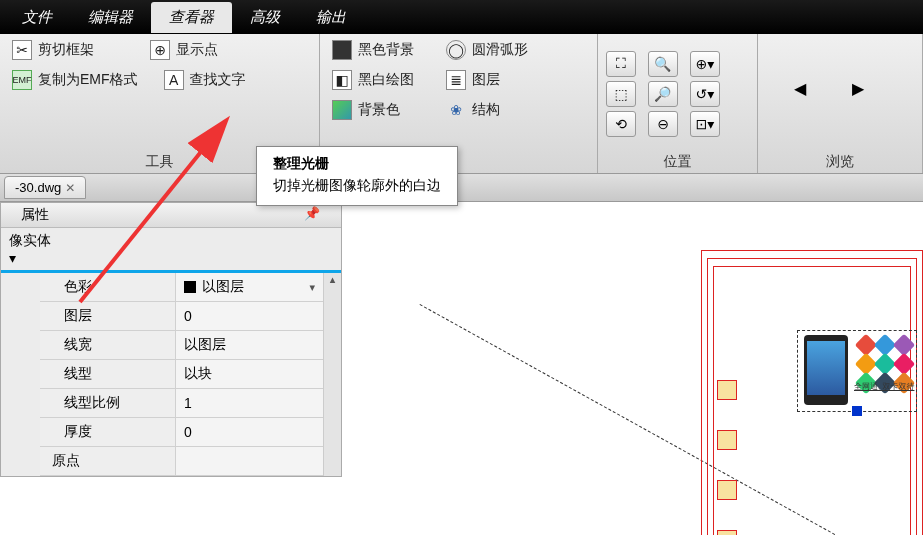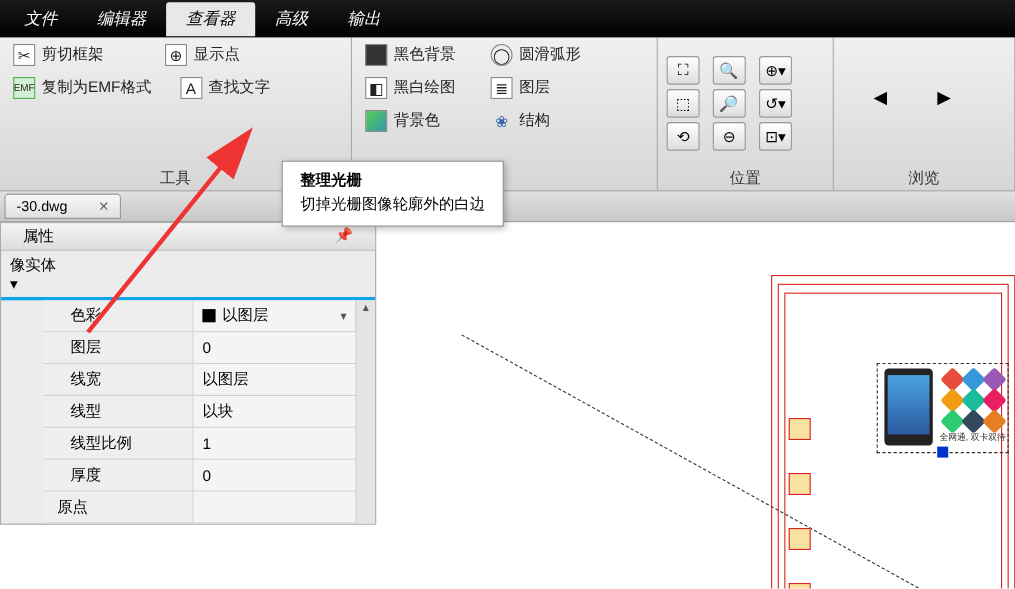--- a/index.html
+++ b/index.html
@@ -16,21 +16,21 @@
 .ribbon-group-label { text-align: center; font-size: 14px; color: #333; padding-top: 4px; }
 .ribbon-item { display: flex; align-items: center; gap: 6px; font-size: 14px; color: #222; cursor: pointer; padding: 2px 4px; white-space: nowrap; }
 .ribbon-item.disabled { color: #999; }
 .ribbon-icon { width: 20px; height: 20px; display: inline-flex; align-items: center; justify-content: center; font-size: 14px; border: 1px solid #888; background: #fff; }
 .ribbon-icon.emf { background: #d4f0d4; font-size: 9px; border-color: #5a5; }
 .ribbon-icon.bmp { background: #d4e8ff; font-size: 9px; border-color: #58a; }
 .ribbon-btn-grid { display: grid; grid-template-columns: repeat(3, 34px); gap: 4px 8px; }
 .ribbon-btn-grid .sbtn { width: 30px; height: 26px; border: 1px solid #999; background: linear-gradient(#fff,#ddd); border-radius: 3px; display: flex; align-items: center; justify-content: center; font-size: 14px; cursor: pointer; }
 
 .doc-tab-bar { background: linear-gradient(#e0e0e0,#c8c8c8); height: 28px; display: flex; align-items: center; padding-left: 4px; border-bottom: 1px solid #999; position: relative; z-index: 5; }
-.doc-tab { background: linear-gradient(#f8f8f8,#e0e0e0); border: 1px solid #999; border-radius: 4px 4px 0 0; padding: 3px 10px; font-size: 13px; display: flex; align-items: center; gap: 28px; }
+.doc-tab { background: linear-gradient(#f8f8f8,#e0e0e0); border: 1px solid #999; border-radius: 4px 4px 0 0; padding: 3px 10px; font-size: 13px; display: flex; align-items: center; gap: 4px; }
 .doc-tab .x { color: #666; cursor: pointer; font-size: 12px; }
 
 .props-panel { position: absolute; left: 0; top: 202px; width: 342px; background: #ececec; border: 1px solid #aaa; z-index: 4; }
 .props-title { background: linear-gradient(#f4f4f4,#dcdcdc); padding: 3px 20px; font-size: 14px; display: flex; justify-content: space-between; border-bottom: 1px solid #bbb; }
 .pin { font-size: 13px; color: #555; cursor: pointer; }
 .props-type { padding: 4px 8px; font-size: 14px; border-bottom: 3px solid #0ea5e9; display: flex; justify-content: space-between; flex-direction: column; }
 .props-grid { display: grid; grid-template-columns: 175px 1fr 18px; }
 .prow-label { padding: 5px 12px; font-size: 14px; border-bottom: 1px solid #d0d0d0; border-right: 1px solid #d0d0d0; background: #eee; margin-left: 39px; }
 .prow-label.indent { padding-left: 24px; }
 .prow-val { padding: 5px 8px; font-size: 14px; border-bottom: 1px solid #d0d0d0; background: #f4f4f4; display: flex; align-items: center; gap: 6px; }
@@ -40,21 +40,21 @@
 
 .canvas { position: absolute; left: 0; top: 174px; right: 0; bottom: 0; background: #fff; z-index: 1; }
 .red-rects { position: absolute; right: 0; top: 76px; }
 .rr { position: absolute; border: 1px solid #d22; }
 .yellow-sq { position: absolute; width: 20px; height: 20px; background: #f8e2a0; border: 1px solid #d22; }
 .sel-rect { position: absolute; border: 1px dashed #333; right: 6px; top: 156px; width: 120px; height: 82px; }
 .sel-rect .phone { position: absolute; left: 6px; top: 4px; width: 44px; height: 70px; background: #222; border-radius: 4px; }
 .sel-rect .phone::after { content: ""; position: absolute; left: 3px; top: 6px; right: 3px; bottom: 10px; background: linear-gradient(#4aa3df,#2c5aa0); }
 .sel-rect .icons { position: absolute; right: 4px; top: 6px; display: grid; grid-template-columns: repeat(3, 16px); gap: 3px; }
 .sel-rect .icons span { width: 16px; height: 16px; border-radius: 3px; transform: rotate(45deg); }
-.sel-rect .cap { position: absolute; left: 56px; bottom: 8px; font-size: 8px; color: #333; }
+.sel-rect .cap { position: absolute; left: 56px; bottom: 19px; font-size: 8px; color: #333; text-decoration: underline; }
 .blue-handle { position: absolute; width: 10px; height: 10px; background: #0033cc; bottom: -5px; left: 54px; }
 .diag { position: absolute; border-top: 1px dashed #333; width: 560px; transform: rotate(29deg); transform-origin: left top; left: 420px; top: 130px; }
 
 .tooltip { position: absolute; left: 256px; top: 146px; background: #fff; border: 1px solid #888; padding: 8px 16px 10px 16px; font-size: 14px; box-shadow: 2px 2px 6px rgba(0,0,0,.25); z-index: 20; }
 .tooltip .tt-title { font-weight: bold; margin-bottom: 4px; }
 
 .arrow { position: absolute; left: 70px; top: 112px; width: 200px; height: 200px; z-index: 15; pointer-events: none; }
 </style>
 </head>
 <body>

